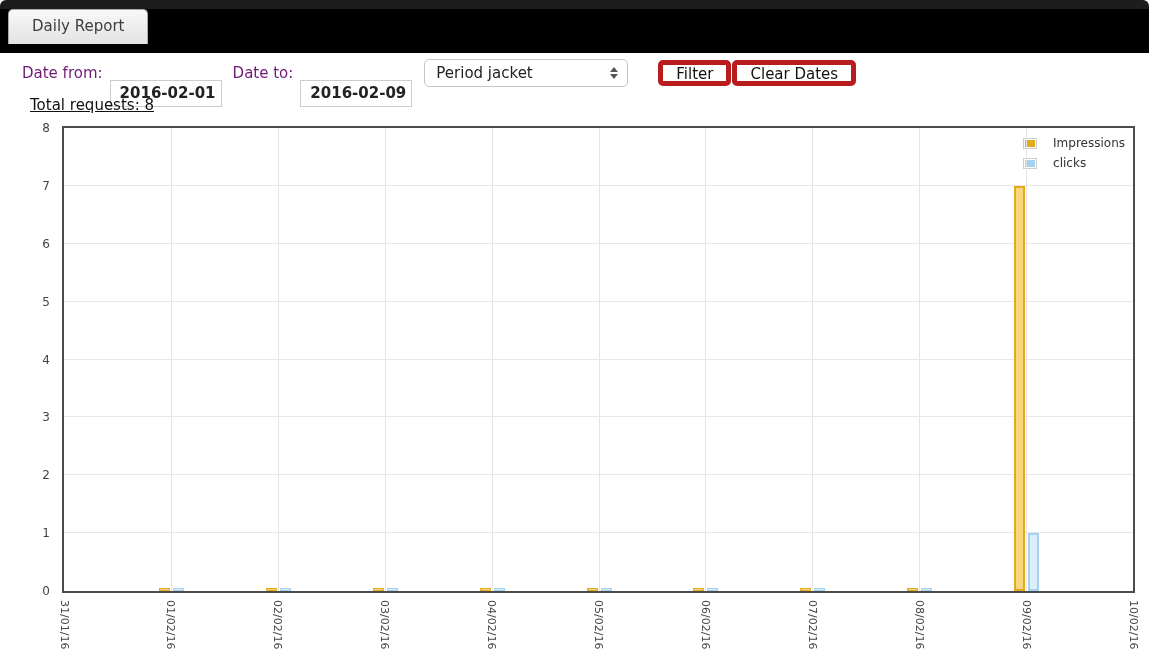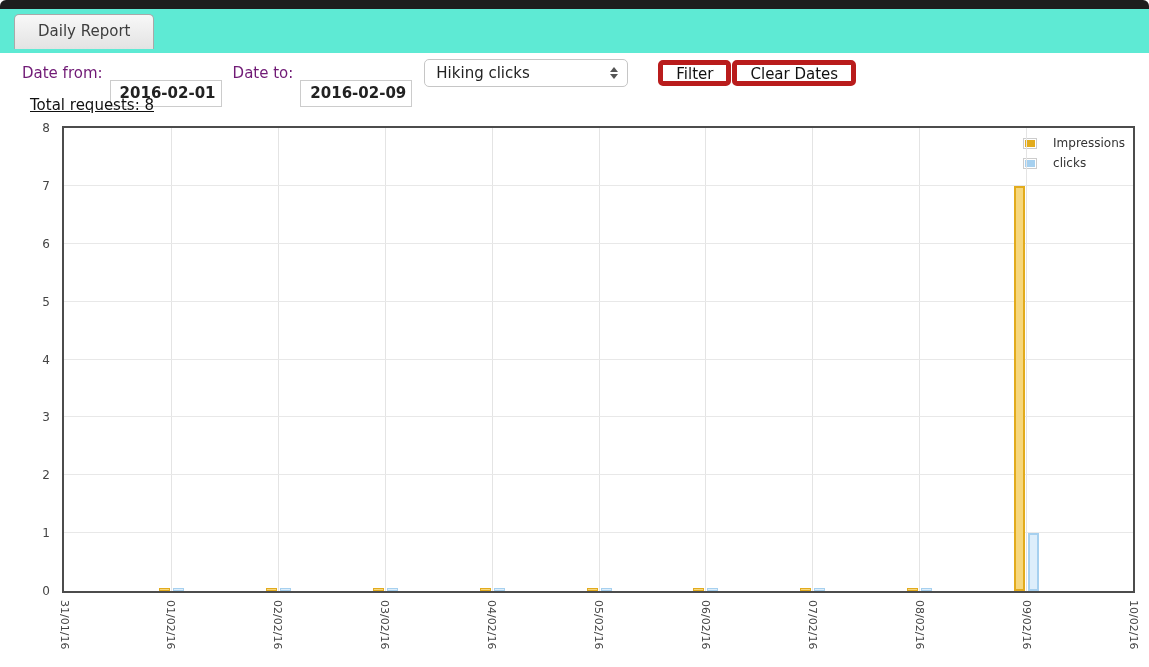--- a/index.html
+++ b/index.html
@@ -1,22 +1,22 @@
 <!DOCTYPE html>
 <html><head>
 <meta charset="utf-8">
 <style>
   * { margin:0; padding:0; box-sizing:border-box; }
   html,body { width:1149px; height:667px; background:#fff; overflow:hidden;
               font-family:"DejaVu Sans","Liberation Sans",sans-serif; }
 
   .window-topbar { height:9px; background:#1d1d1d; border-radius:6px 6px 0 0; }
 
-  .tabstrip { height:44px; background:#5eead4; display:flex; align-items:center;
-              padding-left:14px; }
+  .tabstrip { height:44px; background:#000000; display:flex; align-items:flex-start;
+              padding-left:8px; }
   .tab { height:35px; line-height:33px; padding:0 23px; margin-right:3px;
          background:linear-gradient(#f8f8f8,#e3e3e3); border:1px solid #a9a9a9;
          border-bottom:none; border-radius:5px 5px 0 0; font-size:15px; color:#3d3d3d;
          cursor:default; white-space:nowrap; }
   .tab.active { height:41px; line-height:39px; background:#fff; color:#1f1f1f; }
 
   .filter-row { height:40px; display:flex; align-items:center; padding-left:22px; }
   .filter-row .lbl { font-size:15px; color:#701a75; margin-right:7px; }
   .date-input { width:112px; height:27px; border:1px solid #ccc; background:#fff;
                 font-family:inherit; font-size:15px; font-weight:bold; color:#222;
@@ -64,21 +64,21 @@
 <div class="tabstrip">
   <div class="tab">Daily Report</div>
 </div>
 
 <div class="filter-row">
   <span class="lbl">Date from:</span>
   <input class="date-input" type="text" value="2016-02-01" style="">
   <span class="lbl">Date to:</span>
   <input class="date-input" type="text" value="2016-02-09" style="">
   <div class="select-box">
-    <span>Hiking clicks</span>
+    <span>Period jacket</span>
     <span class="updown">
       <span class="tri-up"></span>
         <span class="tri-down"></span>
     </span>
   </div>
   <button class="btn btn-filter">Filter</button>
   <button class="btn btn-clear">Clear Dates</button>
 </div>
 
 <div class="total-requests">Total requests: 8</div>

